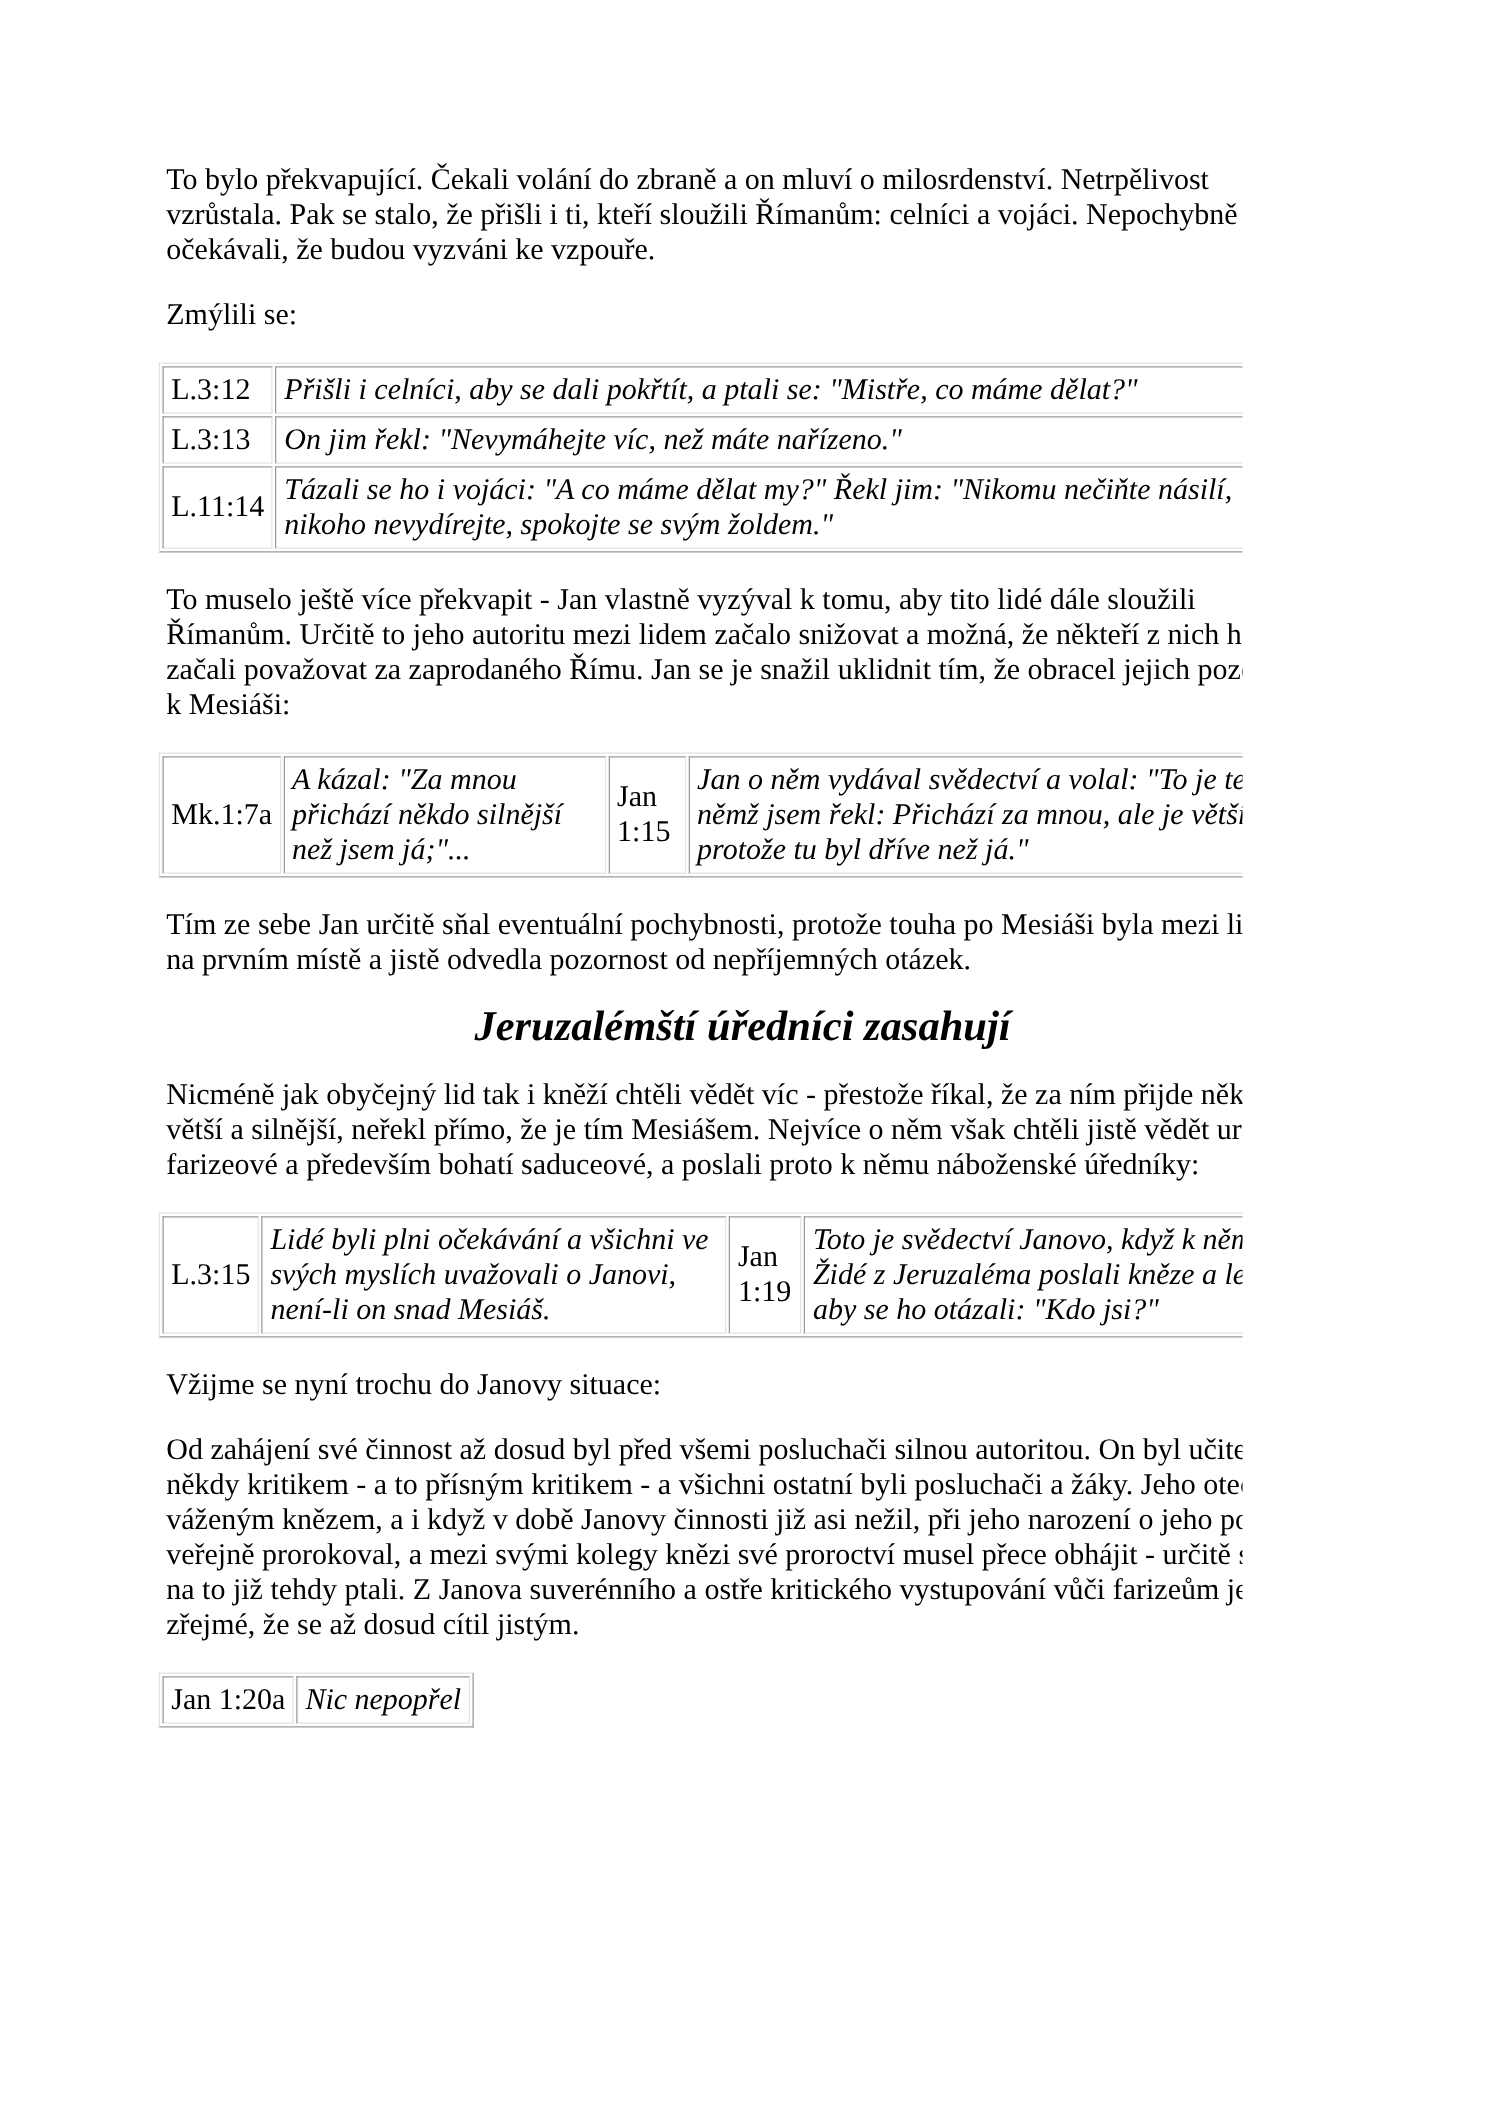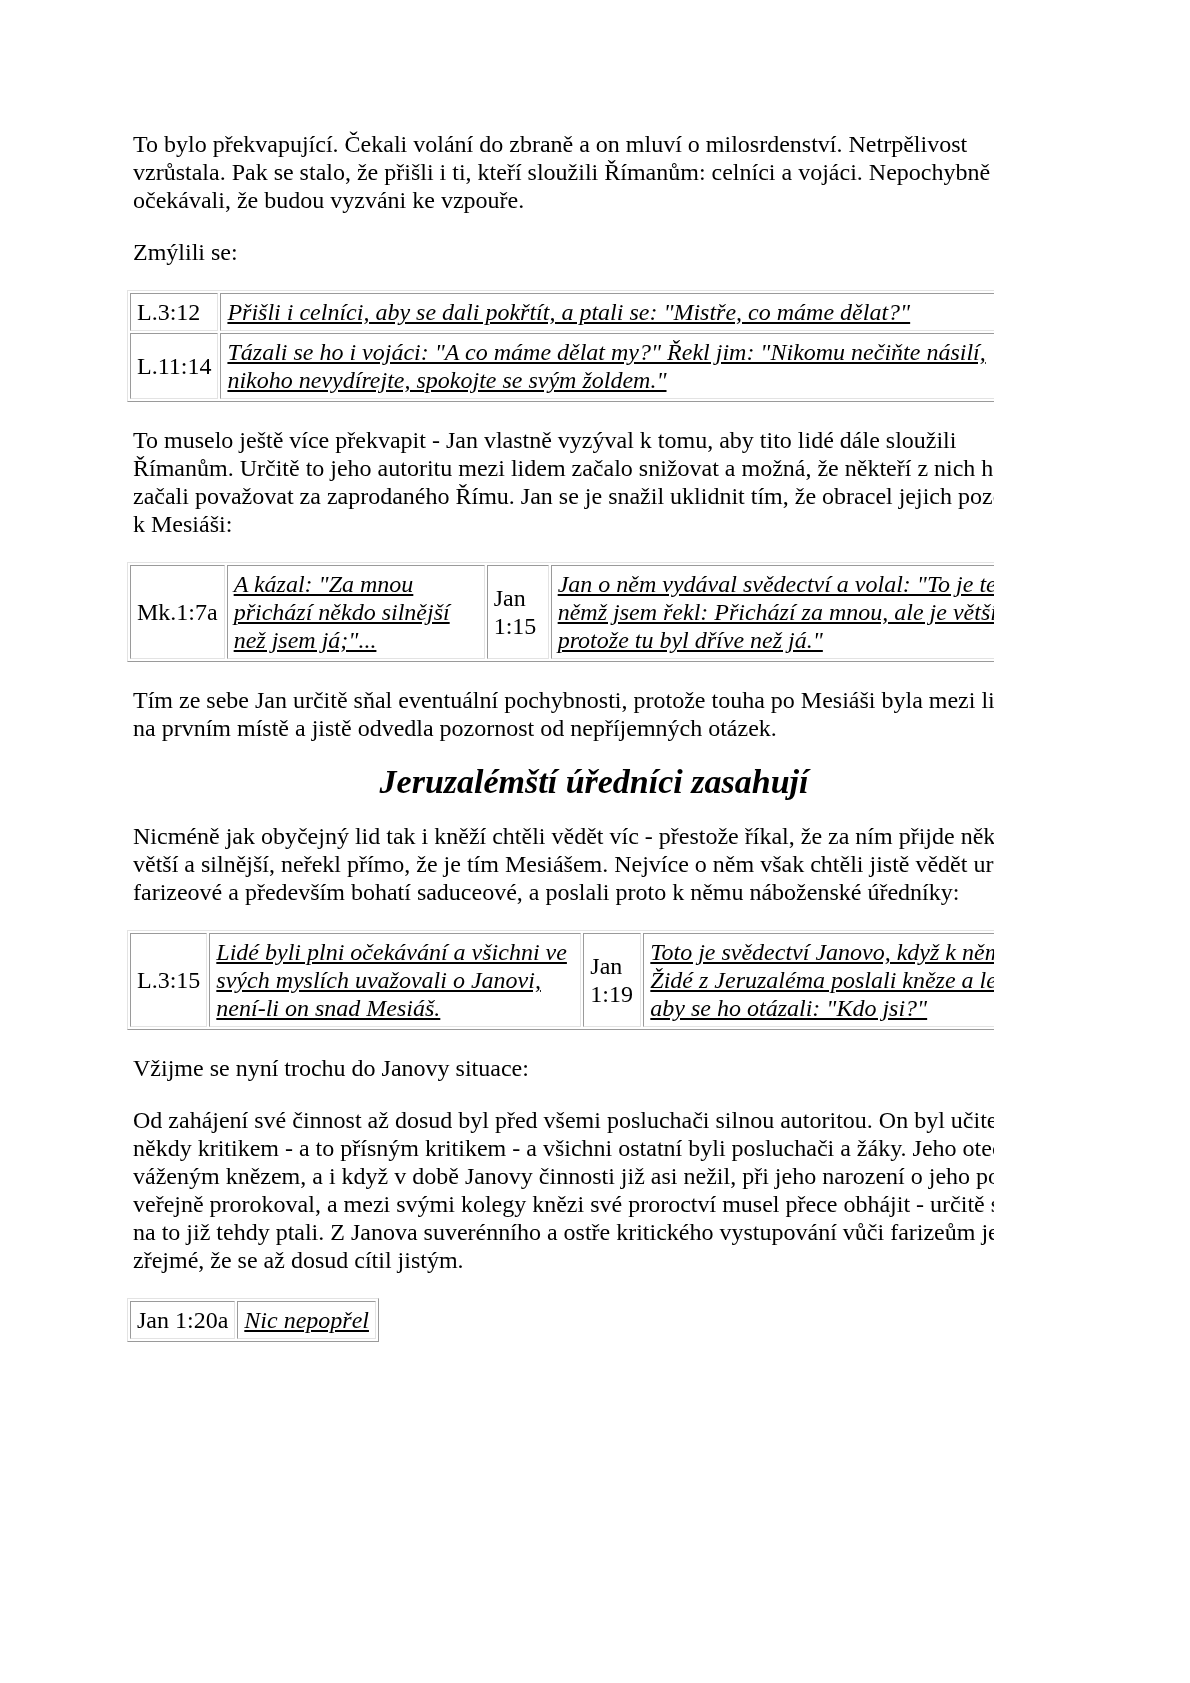--- a/index.html
+++ b/index.html
@@ -40,41 +40,45 @@
   table.verse-table.small { width: auto; }
   table.verse-table td {
     border: 1px solid;
     border-color: #9a9a9a #e3e3e3 #e3e3e3 #9a9a9a;
     padding: 4px 6px;
     vertical-align: middle;
     background: #ffffff;
   }
   td.ref { white-space: nowrap; }
   td.ref-narrow { }
-  td.verse-text { font-style: italic; text-decoration: underline; }
+  td.verse-text { font-style: italic; }
 </style>
 </head>
 <body>
 
 <div class="page">
   <div class="content">
 
     <p class="first">To bylo překvapující. Čekali volání do zbraně a on mluví o milosrdenství. Netrpělivost vzrůstala. Pak se stalo, že přišli i ti, kteří sloužili Římanům: celníci a vojáci. Nepochybně očekávali, že budou vyzváni ke vzpouře.</p>
 
     <p>Zmýlili se:</p>
 
     <table class="verse-table">
       <colgroup>
           <col style="width:74px">
           <col>
         </colgroup>
       <tbody>
         <tr>
           <td class="ref">L.3:12</td>
           <td class="verse-text">Přišli i celníci, aby se dali pokřtít, a ptali se: "Mistře, co máme dělat?"</td>
+        </tr>
+        <tr>
+          <td class="ref">L.3:13</td>
+          <td class="verse-text">On jim řekl: "Nevymáhejte víc, než máte nařízeno."</td>
         </tr>
         <tr>
           <td class="ref">L.11:14</td>
           <td class="verse-text">Tázali se ho i vojáci: "A co máme dělat my?" Řekl jim: "Nikomu nečiňte násilí, nikoho nevydírejte, spokojte se svým žoldem."</td>
         </tr>
       </tbody>
     </table>
 
     <p>To muselo ještě více překvapit - Jan vlastně vyzýval k tomu, aby tito lidé dále sloužili Římanům. Určitě to jeho autoritu mezi lidem začalo snižovat a možná, že někteří z nich ho začali považovat za zaprodaného Římu. Jan se je snažil uklidnit tím, že obracel jejich pozornost k Mesiáši:</p>
 

